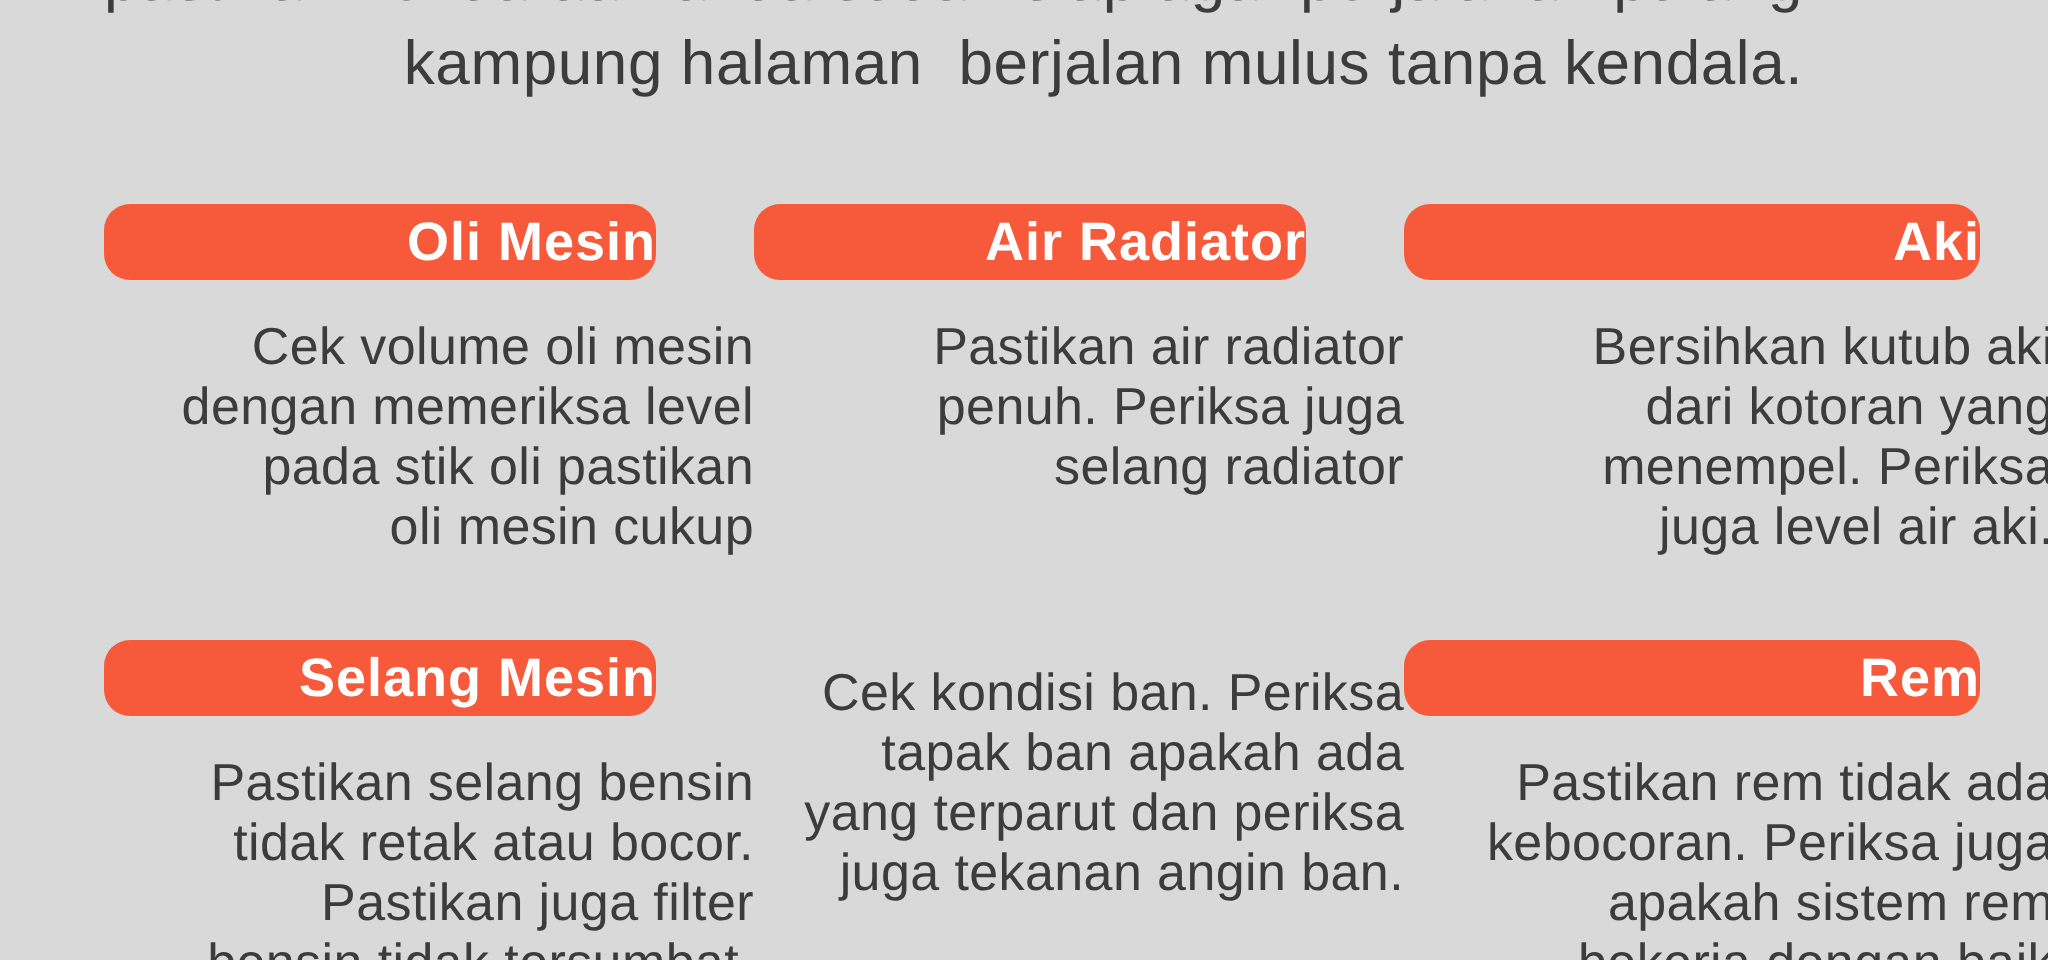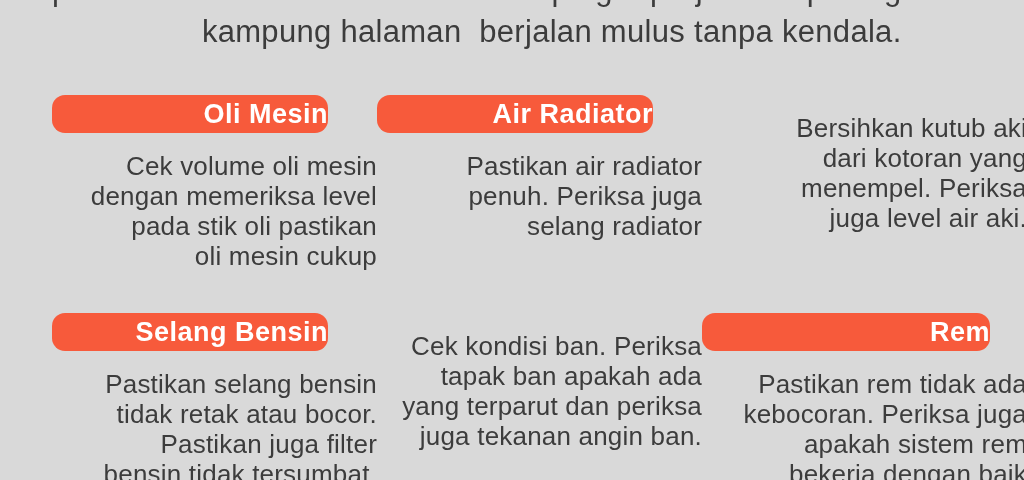--- a/index.html
+++ b/index.html
@@ -47,20 +47,21 @@
     width:276px;
     height:38px;
     background:var(--accent);
     border-radius:13px;
     color:var(--pill-text);
     font-size:27px;
     font-weight:700;
     line-height:38px;
     padding-left:32px;
     letter-spacing:0.5px;
+    margin-top:7px;
   }
   .card:nth-child(3) .pill{width:288px;}
   .desc{
     margin-top:18px;
     font-size:26px;
     line-height:30px;
     letter-spacing:0.2px;
     color:var(--body-text);
     white-space:pre-wrap;
   }
@@ -81,30 +82,31 @@
 pada stik oli pastikan
 oli mesin cukup</div>
     </div>
     <div class="card">
       <div class="pill">Air Radiator</div>
       <div class="desc">Pastikan air radiator
 penuh. Periksa juga
 selang radiator</div>
     </div>
     <div class="card">
+      <div class="pill">Aki</div>
       <div class="desc">Bersihkan kutub aki
 dari kotoran yang
 menempel. Periksa
 juga level air aki.</div>
     </div>
   </div>
 
   <div class="row row-2">
     <div class="card">
-      <div class="pill">Selang Bensin</div>
+      <div class="pill">Selang Mesin</div>
       <div class="desc">Pastikan selang bensin
 tidak retak atau bocor.
 Pastikan juga filter
 bensin tidak tersumbat.</div>
     </div>
     <div class="card">
       <div class="desc">Cek kondisi ban. Periksa
 tapak ban apakah ada
 yang terparut dan periksa
 juga tekanan angin ban.</div>

